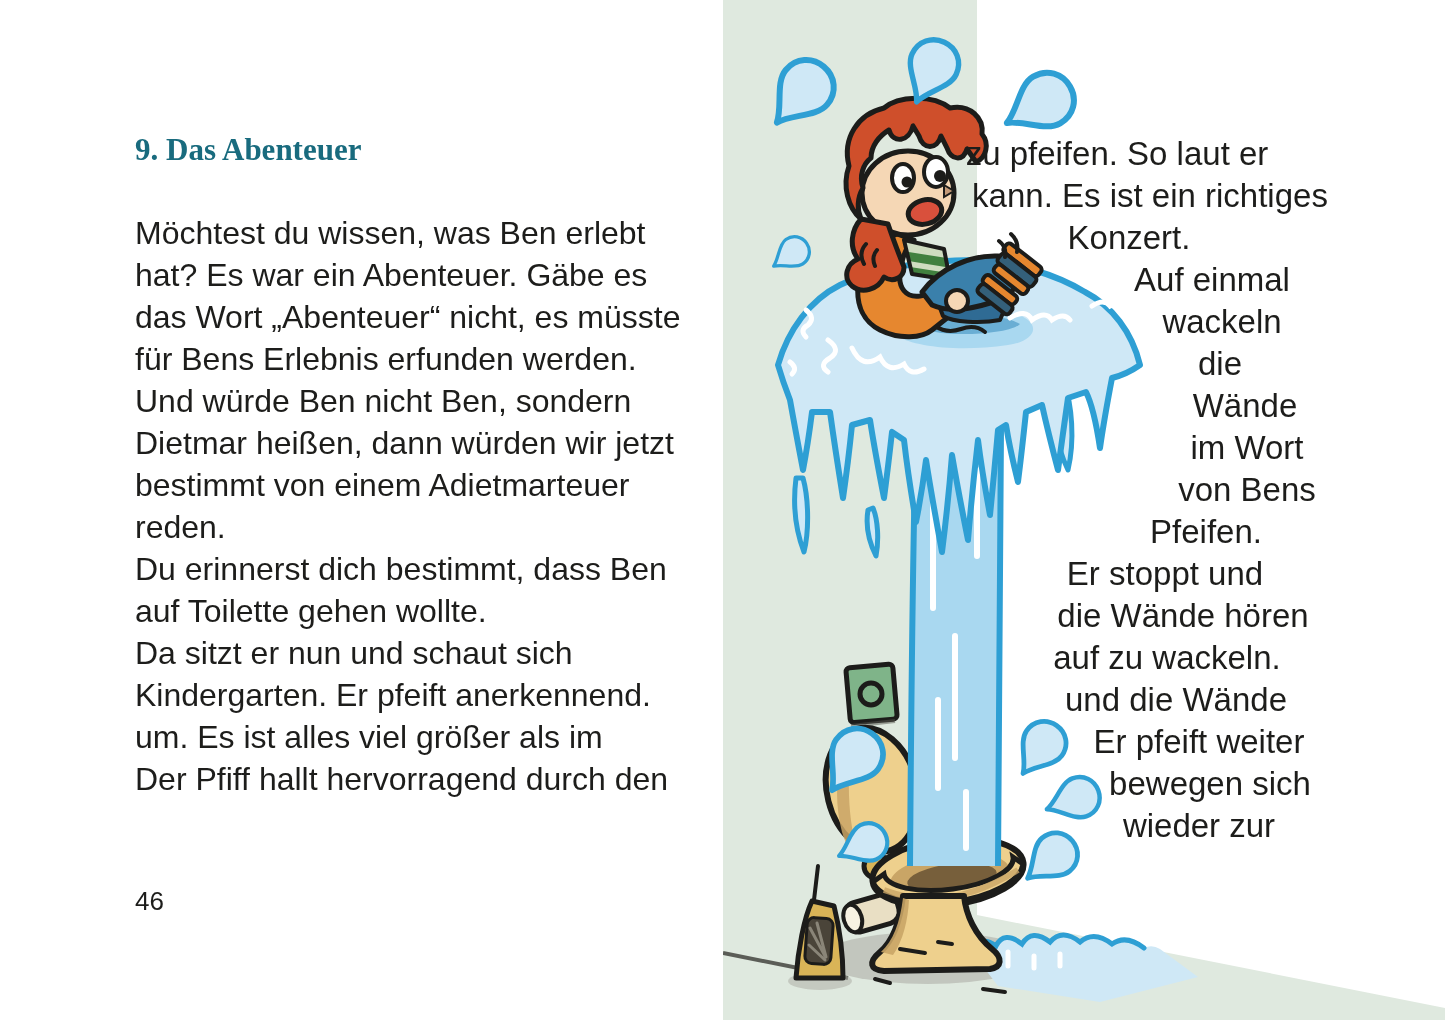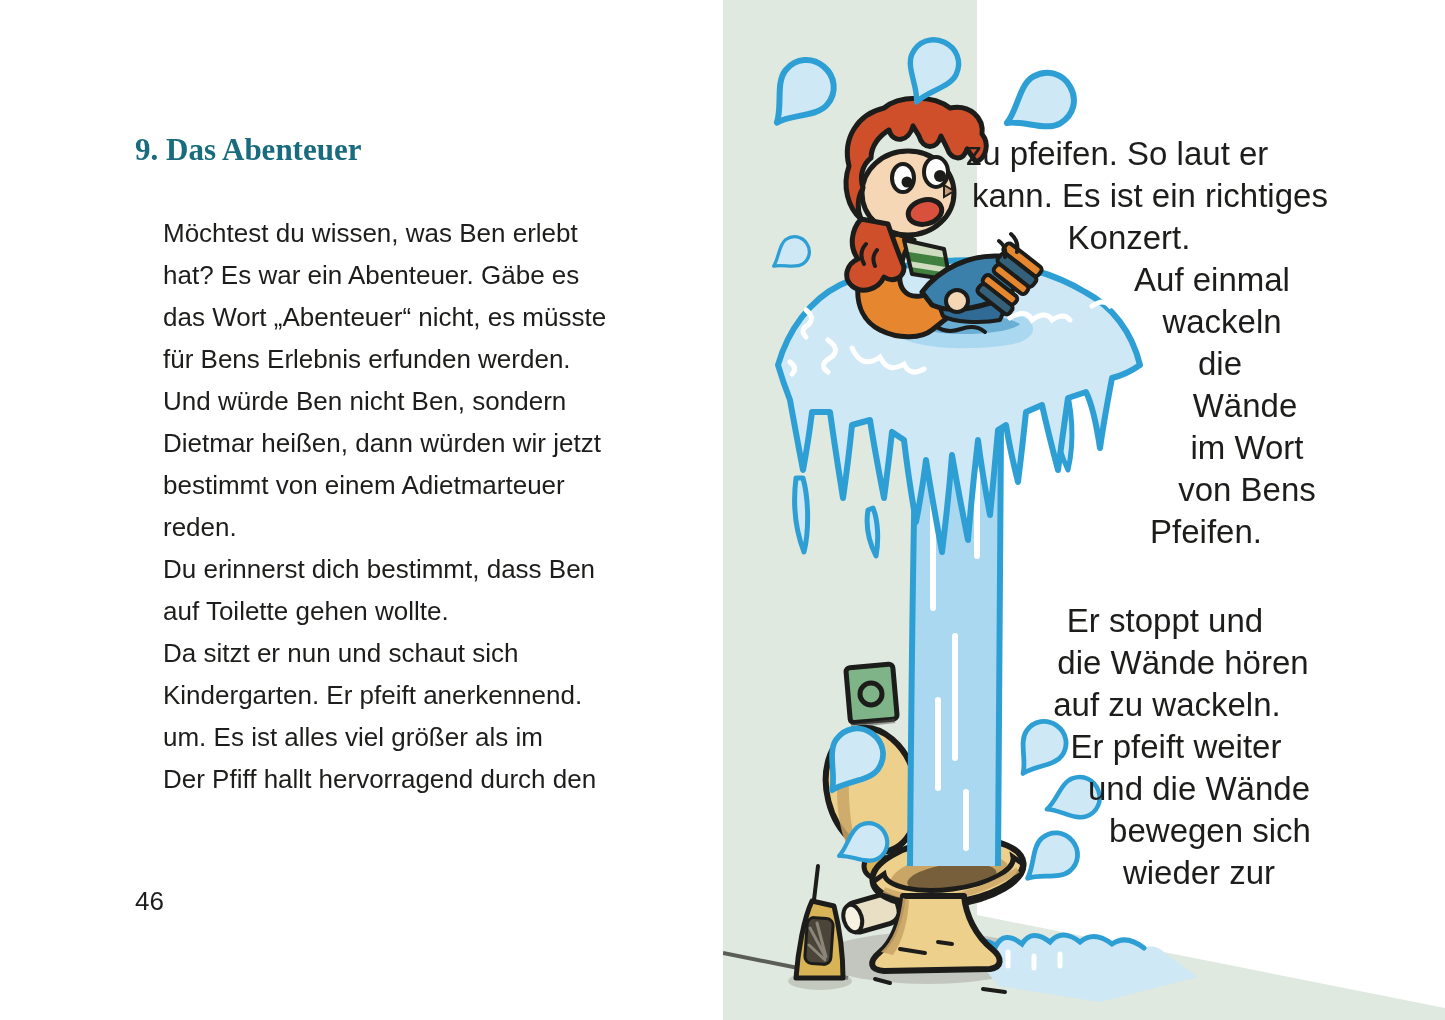--- a/index.html
+++ b/index.html
@@ -1,39 +1,39 @@
 <!DOCTYPE html>
 <html style="--page_bg: #ffffff; --text: #1d1d1b; --heading: #196b7e; --panel_green: #dfe9df; --outline_dark: #1c1c1a; --water_outline: #2e9fd4; --water_light: #cfe8f6; --water_mid: #a9d8f0; --water_shadow: #6aaed4; --hair: #cf4f2b; --skin: #f5d7b5; --skin_shade: #c49a78; --jacket_orange: #e6872f; --shirt_light: #cfdcc0; --shirt_dark: #41803f; --jeans_blue: #3a80ab; --jeans_dark: #2f6b94; --shoe_navy: #34607a; --toilet_tan: #eed08d; --toilet_shade: #c9a566; --toilet_dark: #6e5836; --brush_gold: #d9b457; --brush_window: #4a4439; --bristle_grey: #8a8578; --plate_green: #7fb489; --floor_shadow: #aaaaa2;"><head>
 <meta charset="utf-8">
 <style>
   html,body{margin:0;padding:0;background:#fff;}
   #page{position:relative;width:1445px;height:1020px;background:var(--page_bg);overflow:hidden;
         font-family:"Liberation Sans", sans-serif;color:var(--text);}
   
   .heading{position:absolute;left:135px;top:132px;font-size:31px;font-weight:bold;
            color:var(--heading);white-space:nowrap;font-family:Liberation Serif, serif;}
-  .ltext{position:absolute;left:135px;top:212px;font-size:26px;line-height:42px;margin-left:28px;}
+  .ltext{position:absolute;left:135px;top:212px;font-size:32px;line-height:42px;}
   .ltext div{height:42px;white-space:nowrap;}
   .pagenum{position:absolute;left:135px;top:886px;width:485px;text-align:left;
            font-size:26px;}
   
   .rtext{position:absolute;left:975px;top:133px;width:360px;font-size:33px;line-height:42px;
          z-index:5;}
   .rtext div{height:42px;text-align:center;white-space:nowrap;}
   .rtext div:nth-child(1){transform:translateX(-38px);}
   .rtext div:nth-child(2){transform:translateX(-5px);}
   .rtext div:nth-child(3){transform:translateX(-26px);}
   .rtext div:nth-child(4){transform:translateX(57px);}
   .rtext div:nth-child(5){transform:translateX(67px);}
   .rtext div:nth-child(6){transform:translateX(65px);}
   .rtext div:nth-child(7){transform:translateX(90px);}
   .rtext div:nth-child(8){transform:translateX(92px);}
   .rtext div:nth-child(9){transform:translateX(92px);}
   .rtext div:nth-child(10){transform:translateX(51px);}
-  .rtext div:nth-child(11){transform:translateX(10px);margin-top:47px;}
+  .rtext div:nth-child(11){transform:translateX(10px);}
   .rtext div:nth-child(12){transform:translateX(28px);}
   .rtext div:nth-child(13){transform:translateX(12px);}
   .rtext div:nth-child(14){transform:translateX(21px);}
   .rtext div:nth-child(15){transform:translateX(44px);}
   .rtext div:nth-child(16){transform:translateX(55px);}
   .rtext div:nth-child(17){transform:translateX(44px);}
   
   #illu{position:absolute;left:723px;top:0;width:722px;height:1020px;z-index:1;}
 </style>
 </head>
@@ -236,19 +236,19 @@
     <div>Auf einmal</div>
     <div>wackeln</div>
     <div>die</div>
     <div>Wände</div>
     <div>im Wort</div>
     <div>von Bens</div>
     <div>Pfeifen.</div>
     <div>Er stoppt und</div>
     <div>die Wände hören</div>
     <div>auf zu wackeln.</div>
+    <div>und die Wände</div>
     <div>Er pfeift weiter</div>
-    <div>und die Wände</div>
     <div>bewegen sich</div>
     <div>wieder zur</div>
   </div>
 
 </div>
 
 </body></html>

